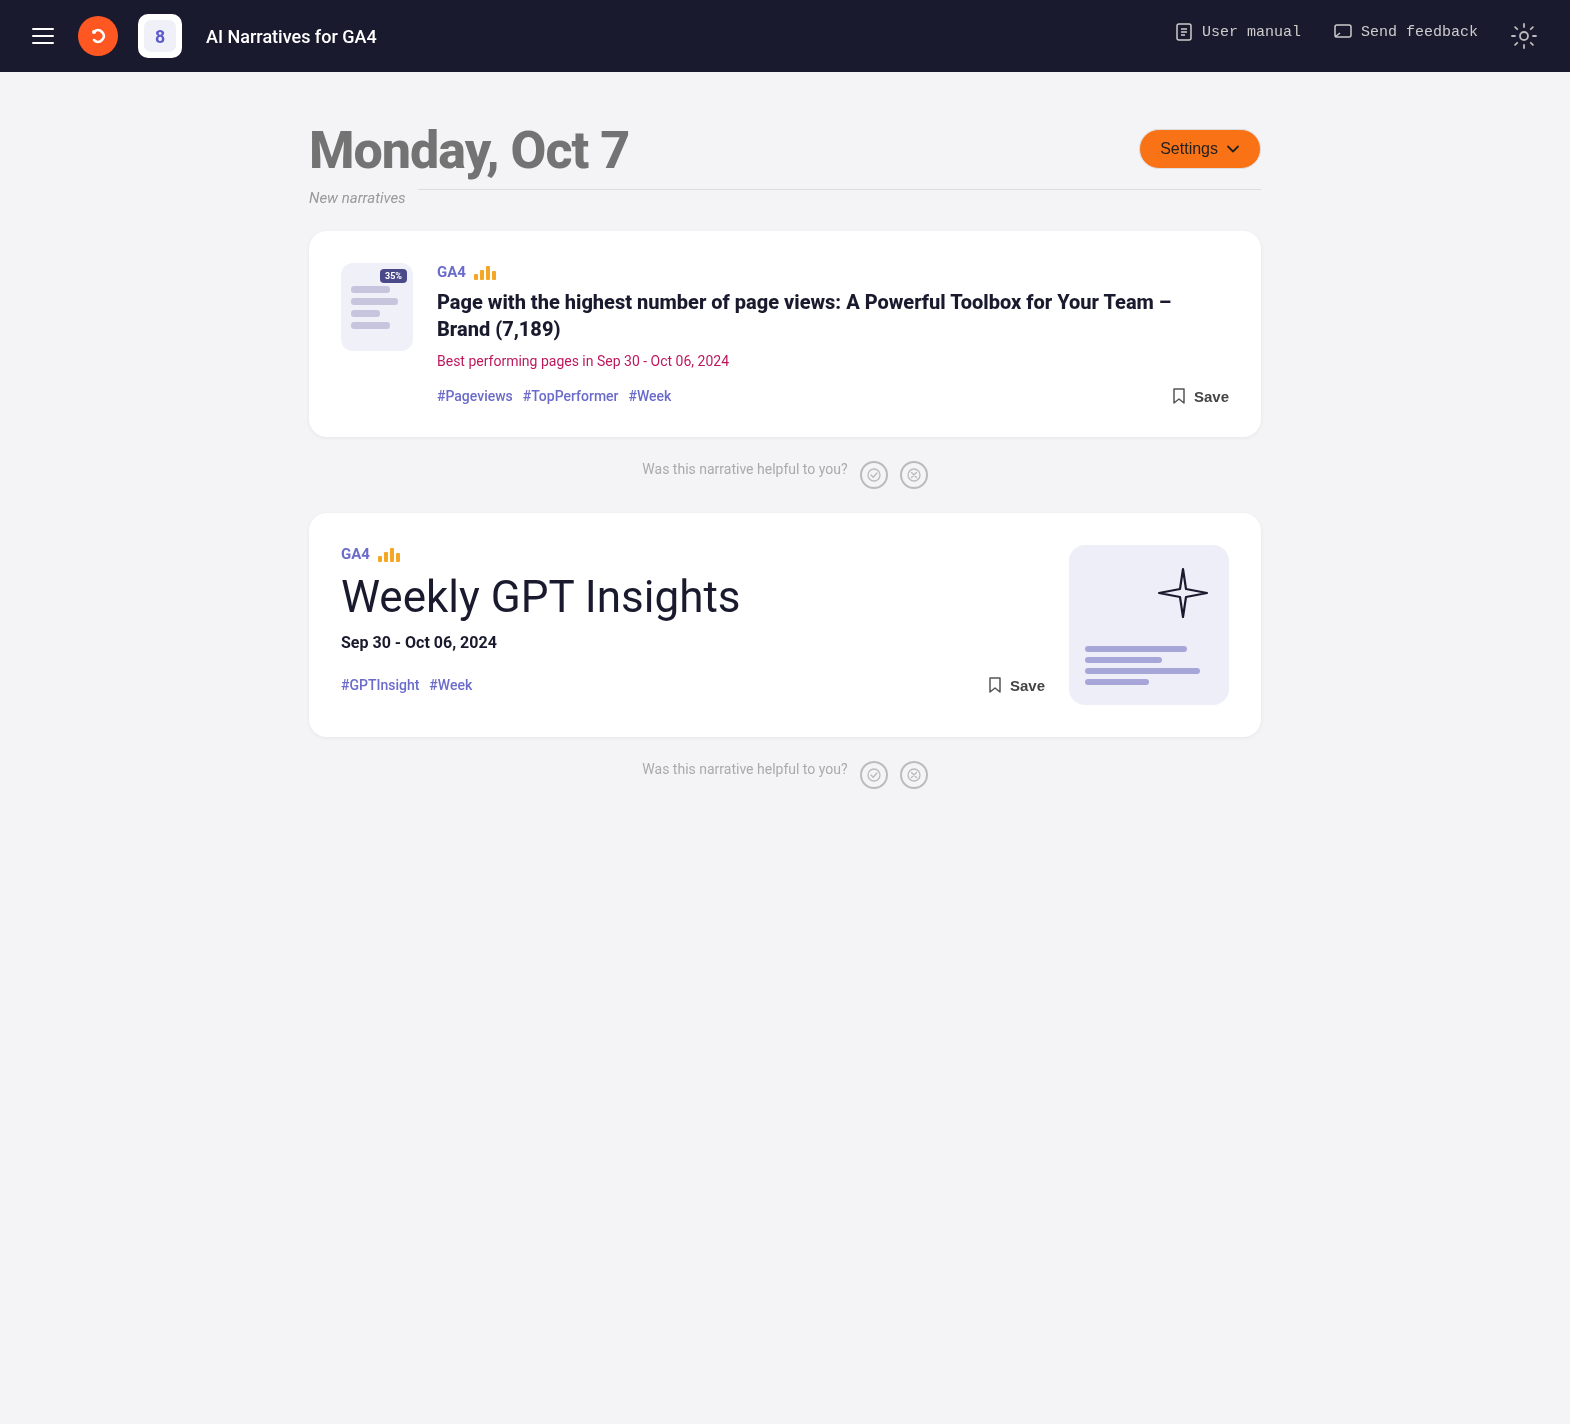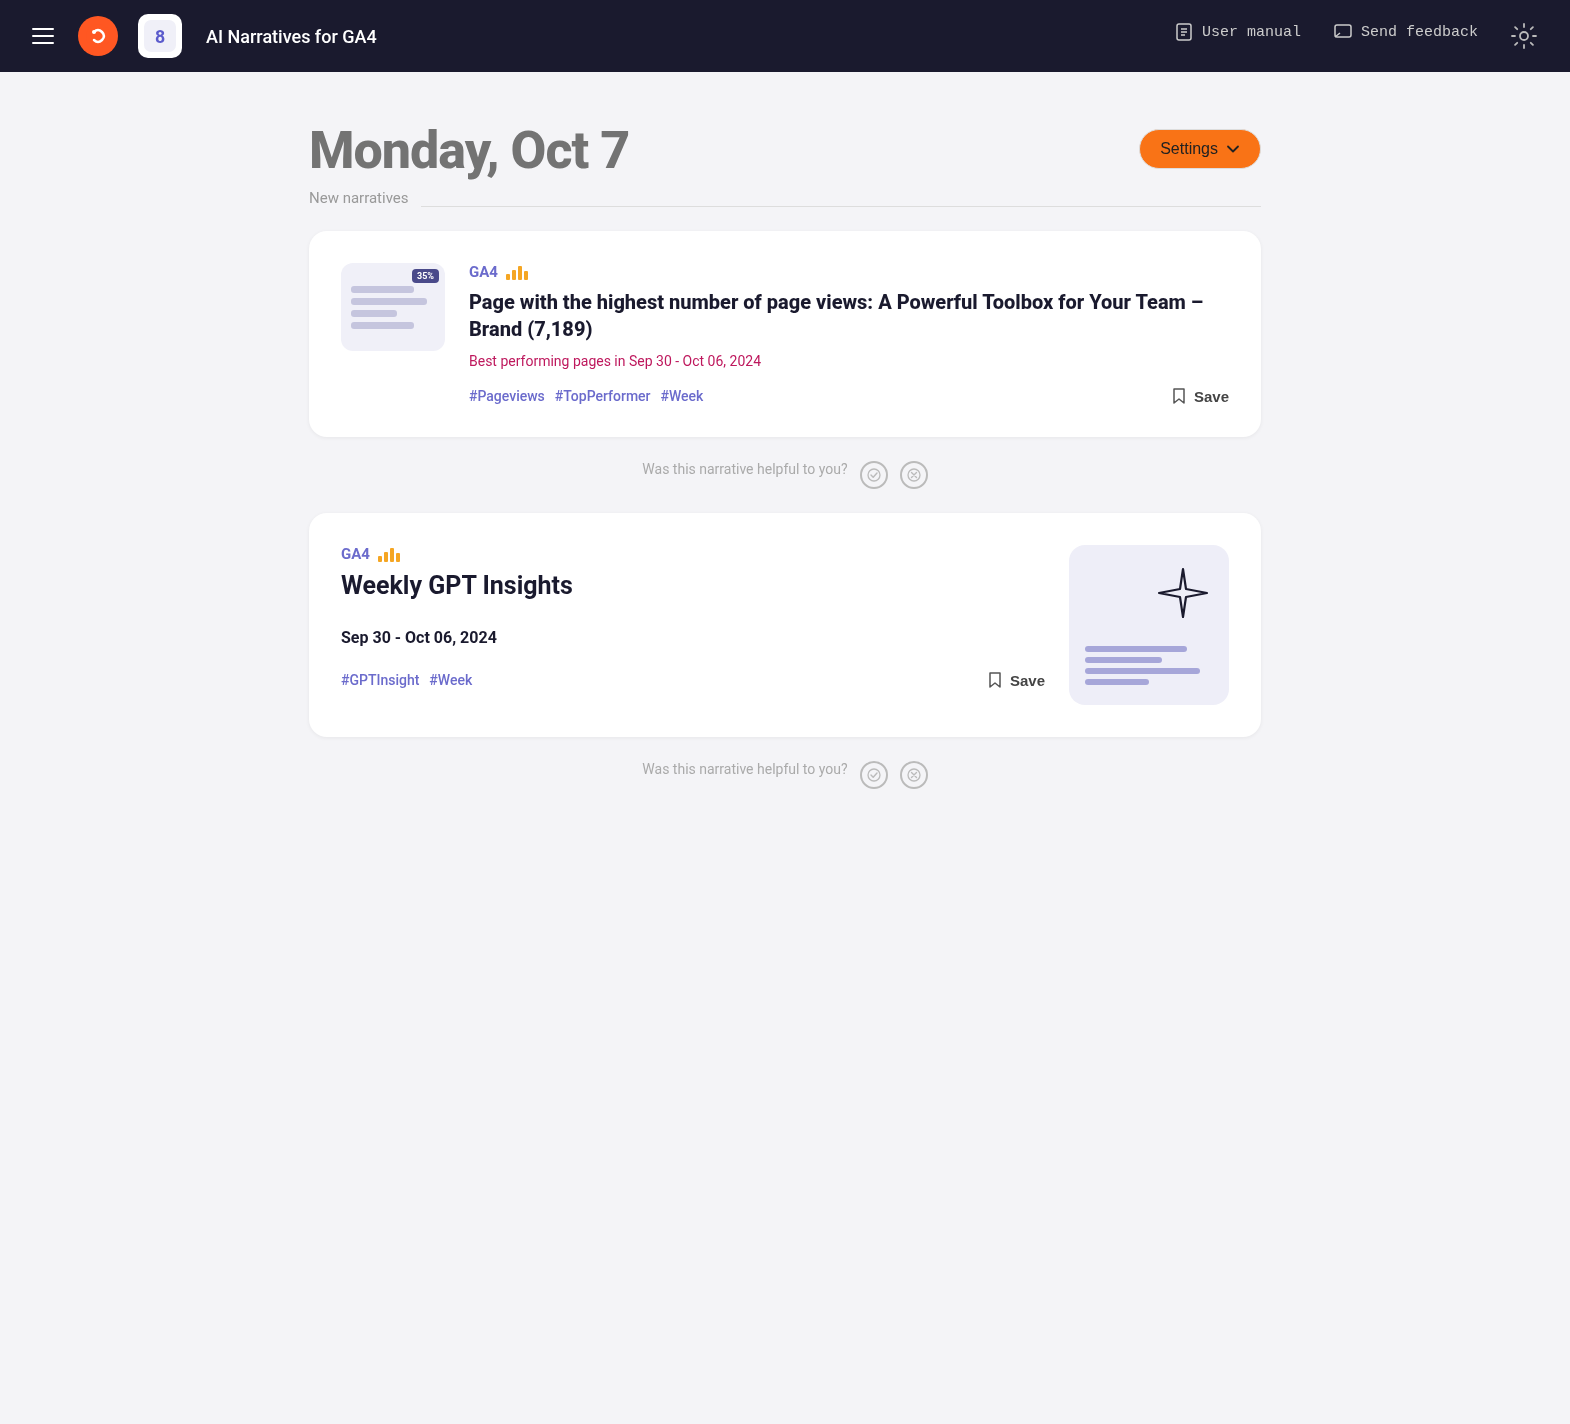--- a/index.html
+++ b/index.html
@@ -113,22 +113,23 @@
       font-weight: 500;
       color: #222;
       cursor: pointer;
       margin-top: 9px;
     }
     .section-label {
       color: #999;
       font-size: 15px;
       margin-bottom: 24px;
       display: flex;
-      align-items: flex-end;
+      align-items: flex-start;
       gap: 12px;
+      font-style: italic;
     }
     .section-label::after {
       content: '';
       flex: 1;
       height: 1px;
       background: #ddd;
     }
 
     
     .card {
@@ -137,21 +138,21 @@
       padding: 32px;
       margin-bottom: 0;
       box-shadow: 0 1px 4px rgba(0,0,0,0.06);
     }
     .card-inner {
       display: flex;
       gap: 24px;
       align-items: flex-start;
     }
     .card-thumbnail {
-      width: 104px;
+      width: 72px;
       height: 88px;
       background: #f0f0f8;
       border-radius: 12px;
       flex-shrink: 0;
       display: flex;
       align-items: center;
       justify-content: center;
       position: relative;
     }
     .card-thumbnail-lines {
@@ -268,24 +269,24 @@
 
     
     .card2-inner {
       display: flex;
       justify-content: space-between;
       align-items: flex-start;
       gap: 24px;
     }
     .card2-body { flex: 1; }
     .card2-title {
-      font-size: 25px;
-      font-weight: 700;
+      font-size: 44px;
+      font-weight: 400;
       color: #1a1a2e;
-      margin-bottom: 28px;
+      margin-bottom: 10px;
       margin-top: 6px;
     }
     .card2-date {
       font-size: 16px;
       font-weight: 700;
       color: #1a1a2e;
       margin-bottom: 24px;
     }
     .card2-thumbnail {
       width: 160px;

